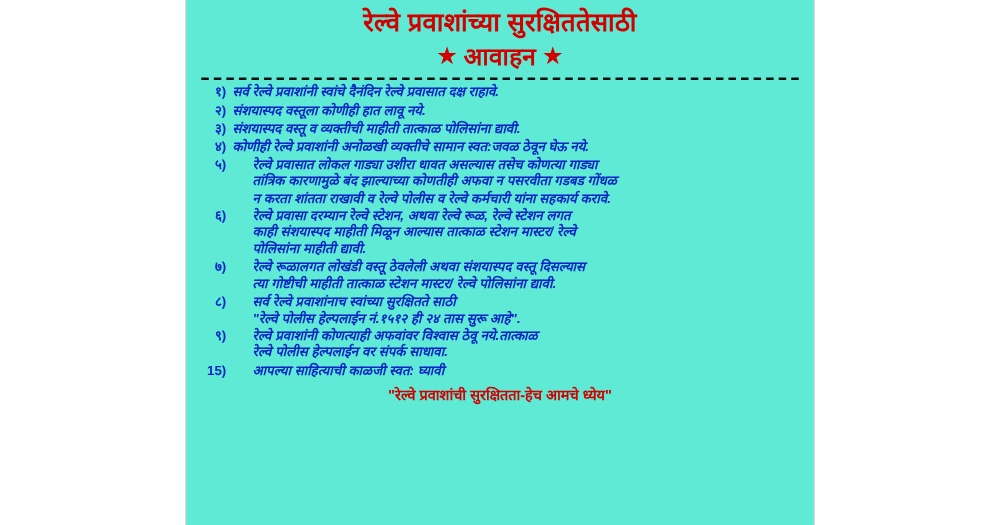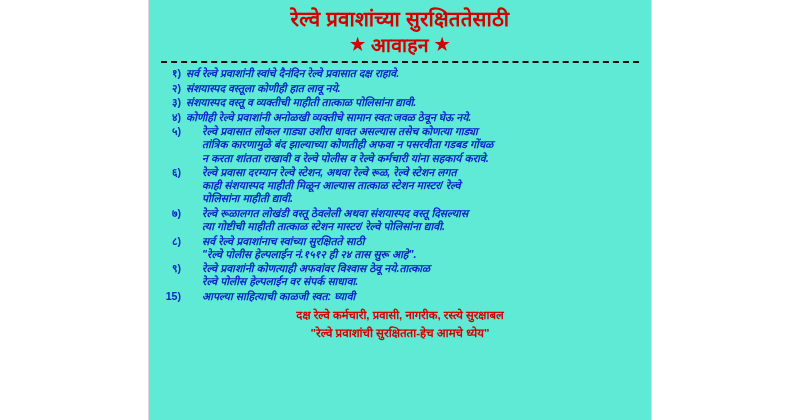--- a/index.html
+++ b/index.html
@@ -183,18 +183,17 @@
         <span class="txt wide">रेल्वे प्रवाशांनी कोणत्याही अफवांवर विश्वास ठेवू नये.तात्काळ
 रेल्वे पोलीस हेल्पलाईन वर संपर्क साधावा.</span>
       </li>
       <li>
         <span class="num">15)</span>
         <span class="txt wide">आपल्या साहित्याची काळजी स्वत: घ्यावी</span>
       </li>
     </ul>
 
     <div class="footer">
-      <span class="fl">दक्ष  रेल्वे कर्मचारी, प्रवासी, नागरीक, रस्त्ये सुरक्षाबल</span>
       <span class="fl tagline">"रेल्वे प्रवाशांची सुरक्षितता-हेच आमचे ध्येय"</span>
     </div>
 
   </div>
 </div>
 
 </body></html>

